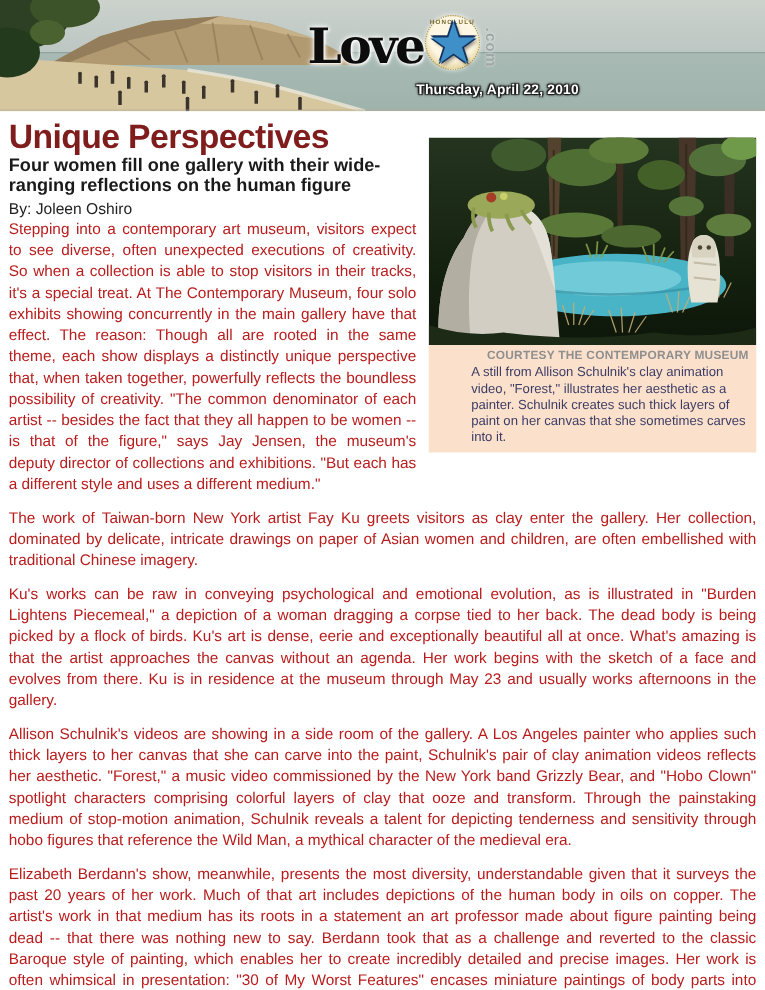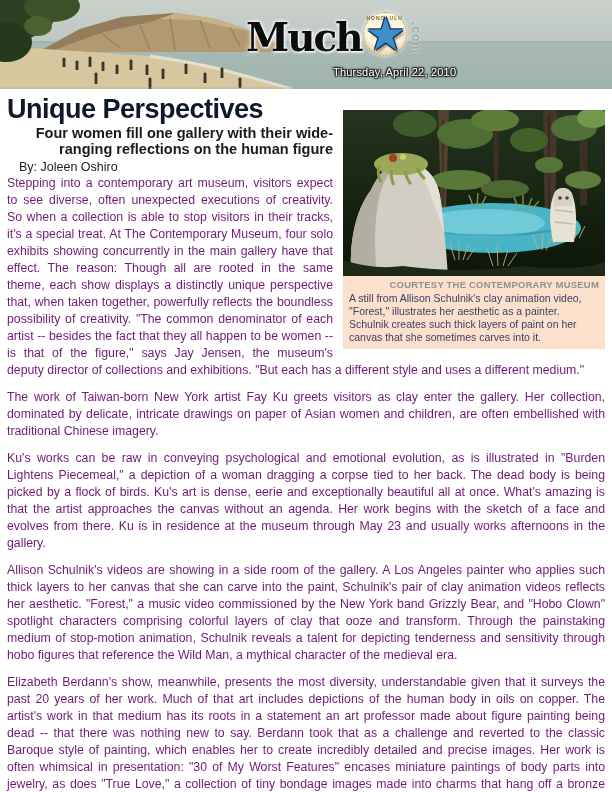--- a/index.html
+++ b/index.html
@@ -34,51 +34,51 @@
   .star-badge .star-glyph {
     position: absolute; left: 1px; top: -6px; width: 50px; text-align: center;
     font-size: 46px; line-height: 56px; color: #3f8fc9;
     text-shadow: -1px -1px 0 #15325e, 1px -1px 0 #15325e, -1px 1px 0 #15325e, 1px 1px 0 #15325e, 2px 3px 3px rgba(0,0,0,.45);
   }
   .dotcom {
     writing-mode: vertical-rl; font-size: 12px; font-weight: bold; letter-spacing: 1px;
     color: #9fa8a6; margin: 6px 0 0 1px; text-shadow: 0 0 2px rgba(255,255,255,.8);
   }
   .banner-date {
-    position: absolute; left: 333px; top: 66px; font-size: 11px; font-weight: normal; color: #fff;
+    position: absolute; left: 333px; top: 66px; font-size: 11px; font-weight: bold; color: #fff;
     text-shadow: -1px -1px 1px #1a1a1a, 1px -1px 1px #1a1a1a, -1px 1px 1px #1a1a1a, 1px 1px 1px #1a1a1a, 0 0 3px #000;
     letter-spacing: 0.2px;
   }
 
   
   .content { padding: 5px 7px 0 7px; }
   .inset-figure {
     float: right; width: 262px; margin: 16px 0 6px 10px;
   }
   .inset-figure svg { display: block; }
   .capbox { background: #fbe1cc; padding: 3px 6px 5px 6px; }
   .credit-line {
     text-align: right; font-size: 9.5px; font-weight: bold; color: #8f8f8f;
     letter-spacing: 0.2px; margin-bottom: 2px;
   }
-  .caption-text { font-size: 10.5px; line-height: 13px; color: #3d3d66; }
+  .caption-text { font-size: 10.5px; line-height: 13px; color: #3d3d66; margin-left: 28px; }
 
   h1.headline {
-    font-size: 27px; line-height: 27px; font-weight: bold; color: #0f172a;
+    font-size: 27px; line-height: 27px; font-weight: bold; color: #7f1d1d;
     letter-spacing: -0.5px; margin: 2px 0 2px 0;
   }
   .subhead {
     font-size: 14.5px; line-height: 16px; font-weight: bold; color: #1a1a1a;
-    max-width: 362px; margin: 0 0 3px 0; text-align: right;
-  }
-  .byline { font-size: 12.5px; color: #222; margin: 2px 0 1px 12px; }
+    max-width: 362px; margin: 0 0 3px 0;
+  }
+  .byline { font-size: 12.5px; color: #222; margin: 2px 0 1px 0; }
   .posted { font-size: 10.5px; color: #333; margin: 0 0 9px 0; }
 
   .body-text p {
-    font-size: 12.3px; line-height: 17px; color: #701a75;
+    font-size: 12.3px; line-height: 17px; color: #b91c1c;
     text-align: justify; margin: 0 0 10px 0;
   }
 </style>
 </head>
 <body>
 
 <div class="page">
 
   <header class="banner">
     <svg width="612" height="89" viewBox="0 0 612 89" aria-hidden="true">
@@ -136,21 +136,21 @@
           <rect x="238.6" y="80" width="2.8" height="8"></rect>
         <circle cx="96" cy="74" r="1.6"></circle>
           <rect x="94.6" y="75" width="2.8" height="9"></rect>
         <circle cx="150" cy="79" r="1.6"></circle>
           <rect x="148.6" y="80" width="2.8" height="9"></rect>
       </g>
       <path d="M0,88 L612,88" stroke="#b5ac95" stroke-width="1" opacity="0.6"></path>
     </svg>
 
     <div class="masthead">
-      <span class="logo-word">Much</span>
+      <span class="logo-word">Love</span>
       <span class="star-badge">
         <span class="ring"></span>
         <span class="badge-text">HONOLULU</span>
         <span class="star-glyph">★</span>
       </span>
       <span class="dotcom">.com</span>
     </div>
     <div class="banner-date">Thursday, April 22, 2010</div>
   </header>
 

